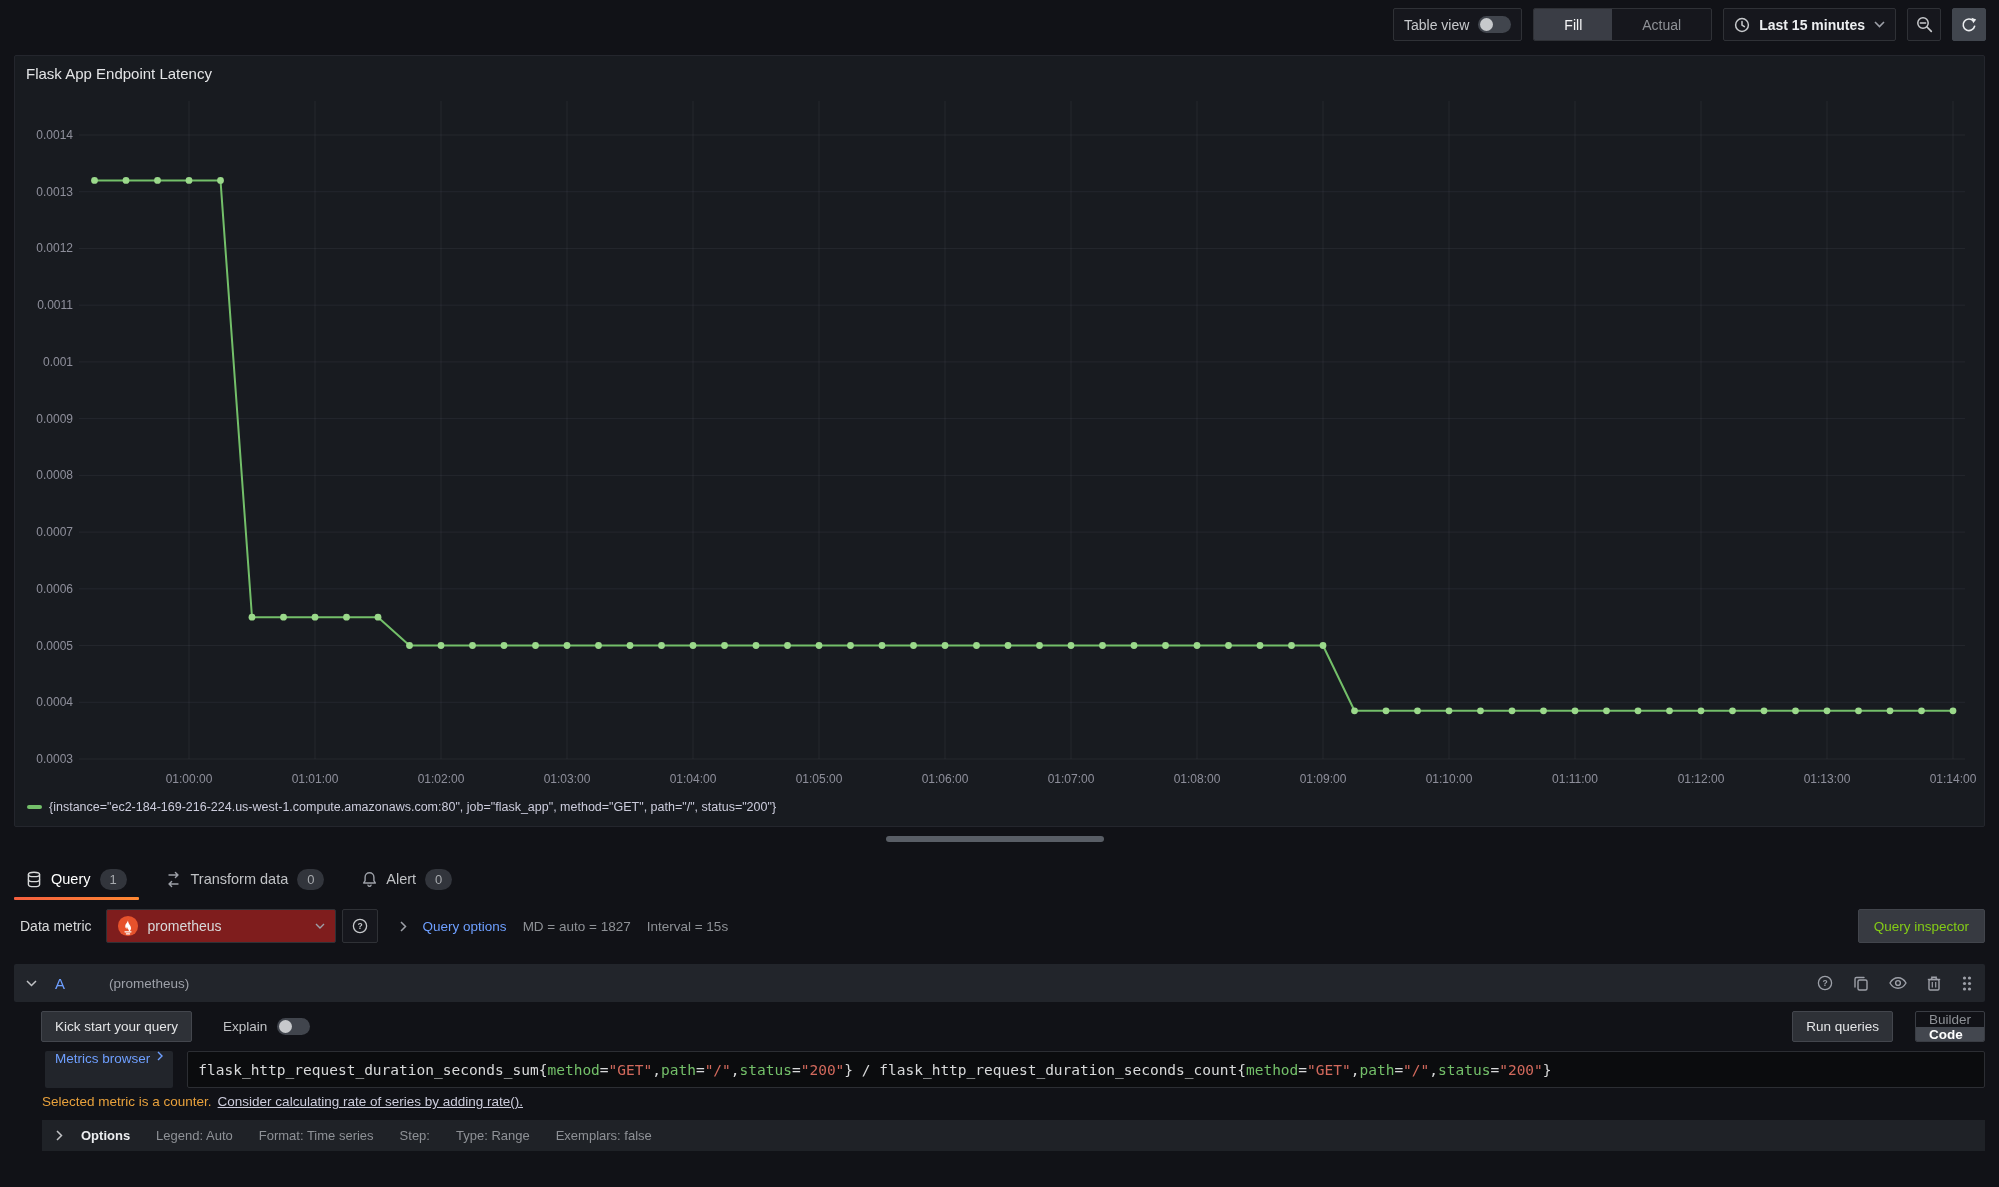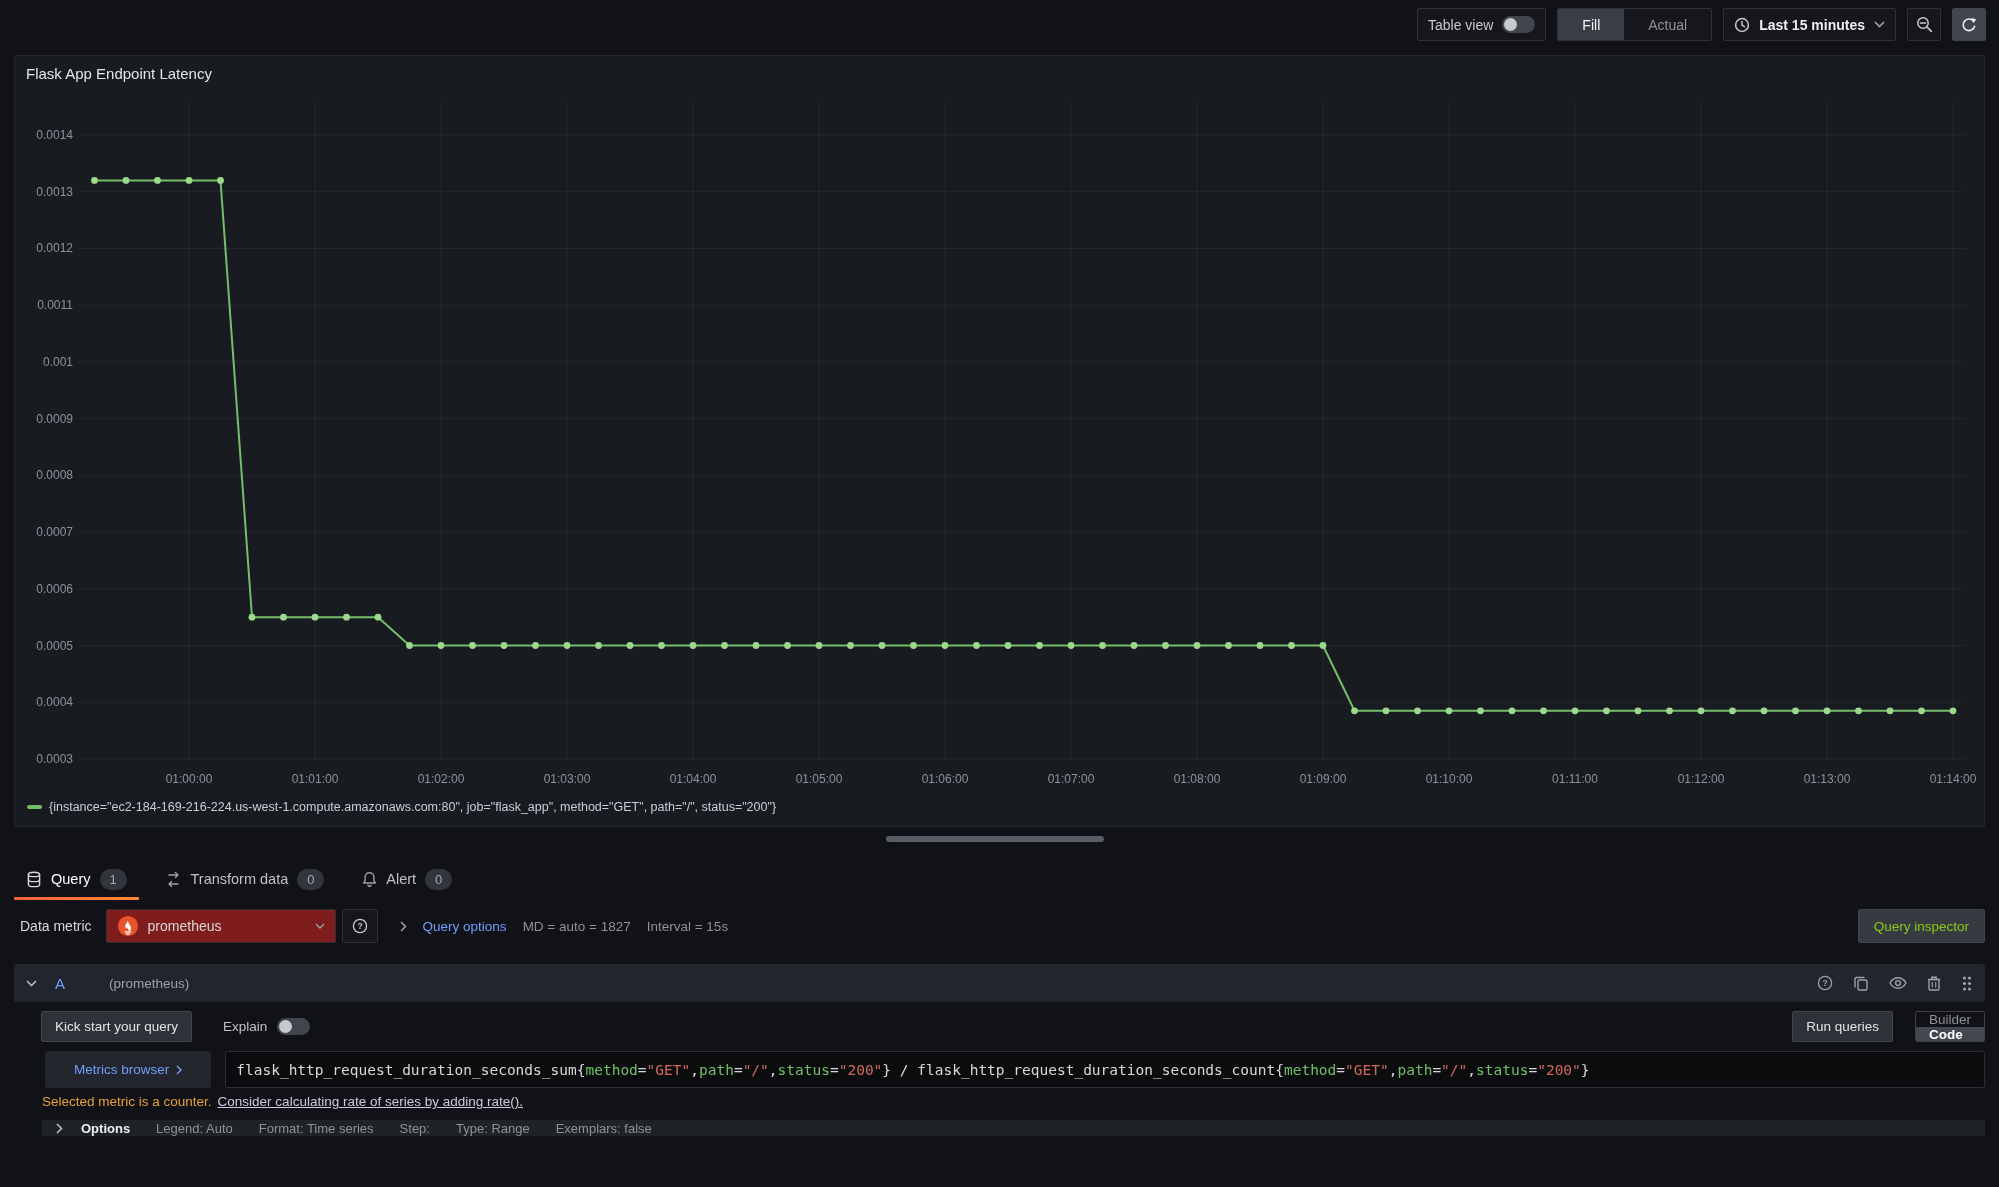--- a/index.html
+++ b/index.html
@@ -5,21 +5,21 @@
   * { margin:0; padding:0; box-sizing:border-box; }
   html,body { width:1999px; height:1187px; background:#111217; overflow:hidden;
     font-family:"Liberation Sans", sans-serif; color:#d8d9da; }
 
   
   .topbar { position:absolute; top:8px; right:13px; display:flex; gap:11px; align-items:center; }
   .tb-box { height:33px; border:1px solid #2f3136; border-radius:2px; background:#16171d;
     display:flex; align-items:center; padding:0 10px; gap:9px; font-size:14px; color:#c7c9cc; cursor:pointer;}
   .seg-group { height:33px; border:1px solid #2f3136; border-radius:2px; background:#16171d;
     display:flex; align-items:stretch; overflow:hidden; }
-  .seg { display:flex; align-items:center; padding:0 24px; font-size:14px; color:#8e9196; cursor:pointer;}
+  .seg { display:flex; align-items:center; padding:0 30px; font-size:14px; color:#8e9196; cursor:pointer;}
   .seg.sel { background:#3a3d45; color:#f4f5f6; }
   .toggle { width:33px; height:17px; border-radius:9px; background:#41454d; position:relative; cursor:pointer;}
   .toggle .knob { position:absolute; left:2px; top:2px; width:13px; height:13px; border-radius:50%; background:#c7c9cc; }
   .icon-btn { width:34px; height:33px; border:1px solid #2f3136; border-radius:2px; background:#16171d;
     display:flex; align-items:center; justify-content:center; cursor:pointer; }
   .icon-btn.lit { background:#41464e; border-color:#41464e; }
   .timepick { font-weight:bold; color:#eceef0; }
   svg.ic { display:block; }
 
   
@@ -74,34 +74,34 @@
   .btn-outline { height:31px; padding:0 13px; background:#2e3137; border:1px solid #43464d; border-radius:2px;
     color:#e3e4e6; font-size:13.5px; font-weight:500; display:flex; align-items:center; cursor:pointer; }
   .explain { display:flex; align-items:center; gap:10px; margin-left:31px; font-size:13.5px; color:#c0c2c5; }
   .runq { margin-left:auto; margin-right:22px; }
   .bc-group { height:31px; border:1px solid #3a3d44; border-radius:2px; display:flex; overflow:hidden;flex-direction:column; }
   .bc-seg { padding:0 13px; display:flex; align-items:center; font-size:13.5px; color:#8e9196; cursor:pointer;}
   .bc-seg.sel { background:#43474f; color:#ffffff; font-weight:bold; }
 
   
   .expr-row { position:absolute; top:1051px; left:45px; right:14px; height:37px; display:flex; gap:14px; }
-  .mb-chip { height:37px; background:#22252b; border-radius:2px; padding:0 29px; display:flex; align-items:center; gap:7px;
+  .mb-chip { height:37px; background:#22252b; border-radius:2px; padding:0 10px; display:flex; gap:7px;
     color:#6e9fff; font-size:13.5px; font-weight:500; cursor:pointer; white-space:nowrap; }
   .expr-input { flex:1; height:37px; background:#0b0c0e; border:1px solid #2c2e33; border-radius:2px;
     display:flex; align-items:center; padding:0 10px; overflow:hidden; cursor:text;
     font-family:"DejaVu Sans Mono","Liberation Mono",monospace; font-size:14.5px; white-space:pre; }
   .tok-plain { color:#d8d9da; } .tok-label { color:#73bf69; } .tok-string { color:#d2695c; }
 
   
   .warn-row { position:absolute; top:1094px; left:42px; font-size:13.5px; display:flex; gap:6px; }
   .warn-text { color:#e8a13c; }
   .warn-link { color:#ccccdc; text-decoration:underline; cursor:pointer; }
 
   
-  .opts-row { position:absolute; top:1120px; left:42px; right:14px; height:16px; background:#1f2227; border-radius:0;
+  .opts-row { position:absolute; top:1120px; left:42px; right:14px; height:31px; background:#1f2227; border-radius:0;
     display:flex; align-items:center; padding:0 14px; gap:26px; font-size:13px; color:#8e9196; }
   .opts-row .caret { color:#c0c2c5; }
   .opts-row .optlbl { color:#eceef0; font-weight:bold; margin-left:-8px; }
 </style>
 </head>
 <body>
 
 <div class="topbar">
   <div class="tb-box">
     <span>Table view</span>

